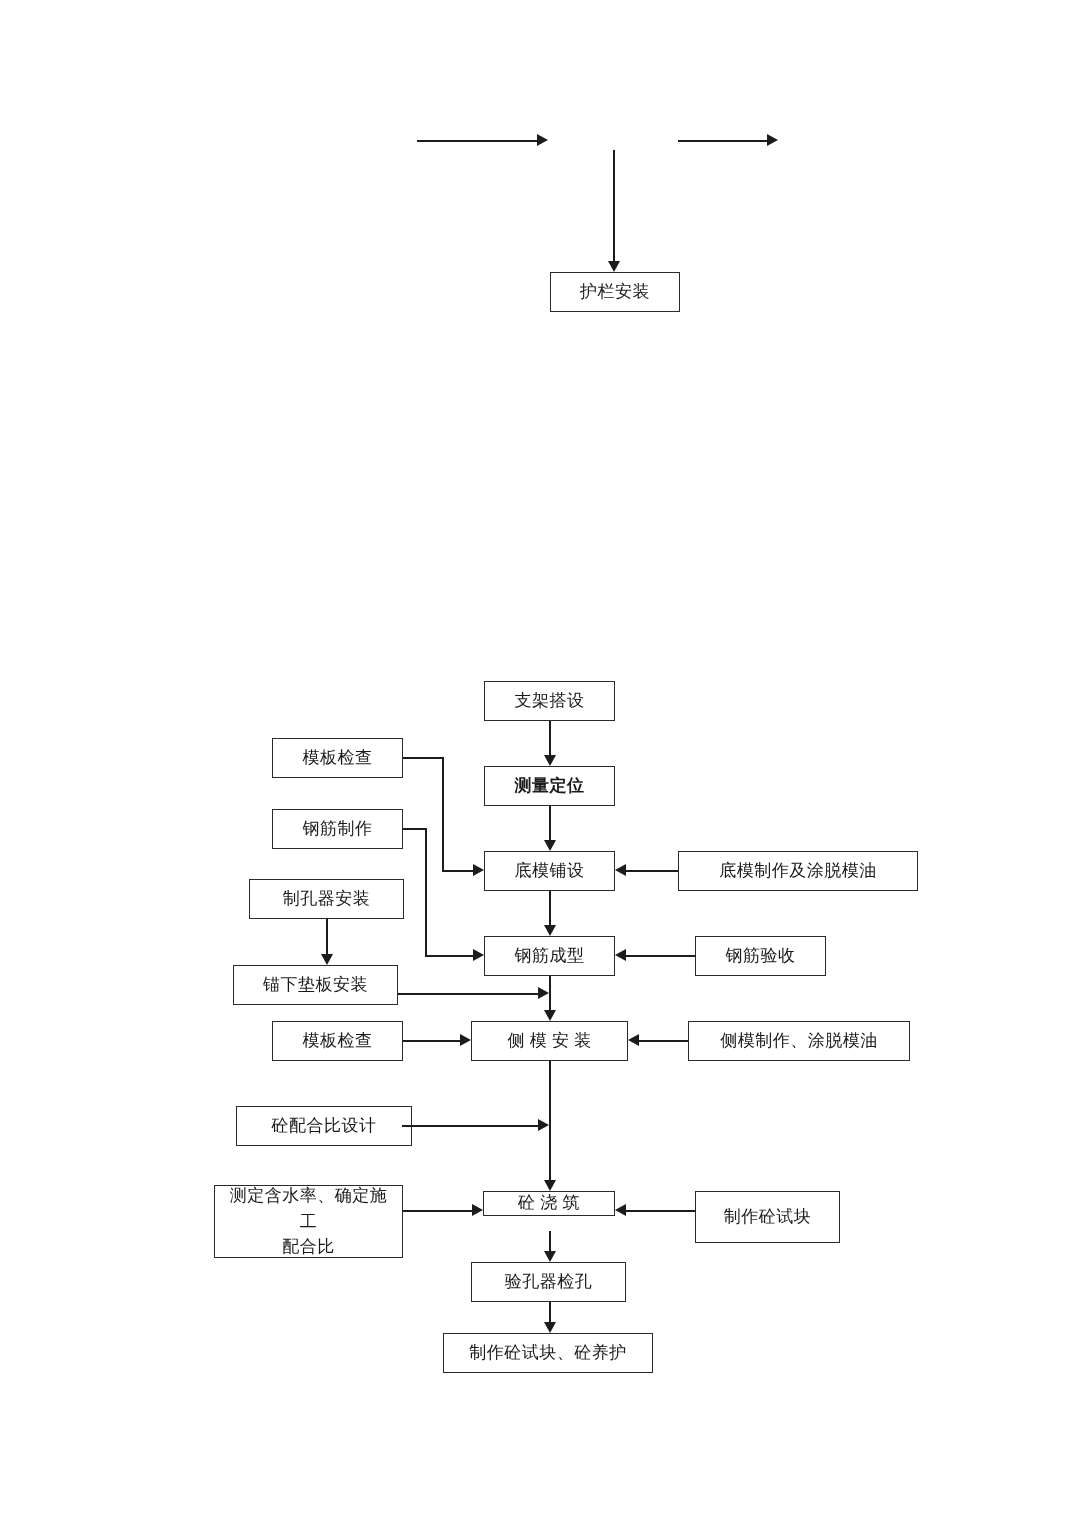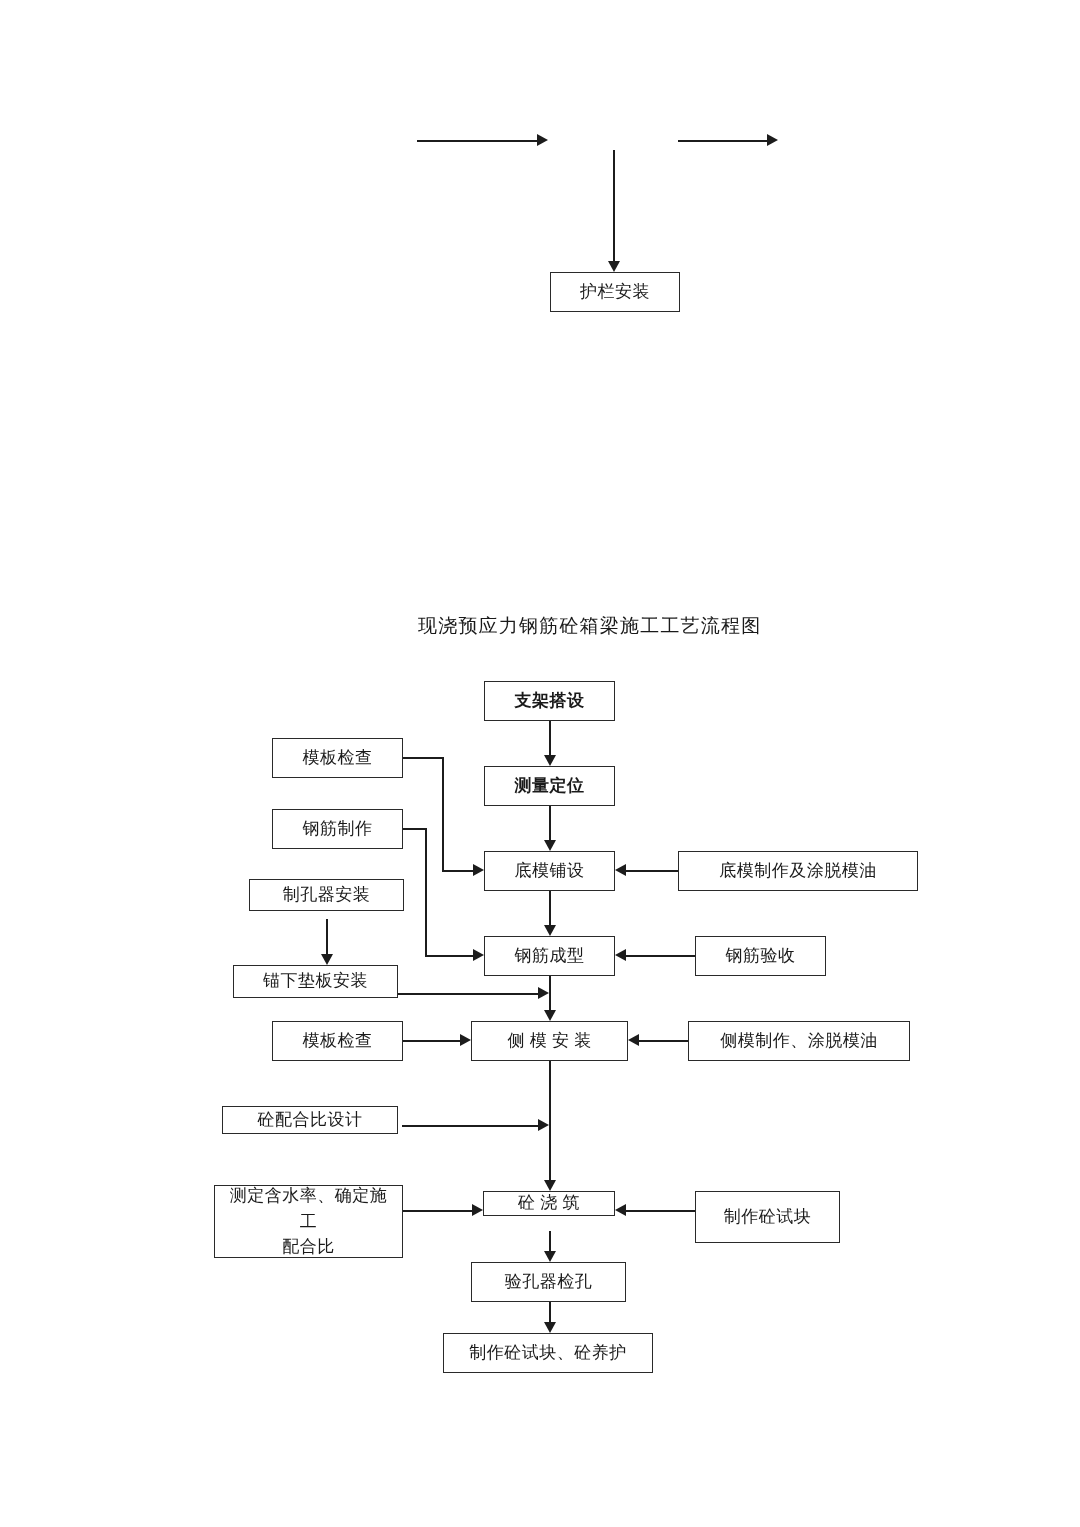--- a/index.html
+++ b/index.html
@@ -87,23 +87,22 @@
 
   <div>
     <div class="conn v-line" style="left:613px; top:150px; height:111px;"></div>
     <div class="arrow arrow-down" style="left:607.5px; top:261px;"></div>
   </div>
 
   <div class="node" style="left:550px; top:272px; width:130px; height:40px;">
     <span>护栏安装</span>
   </div>
 
-  <div class="title" style="left:418px; top:613px;">现浇预应力钢筋砼箱梁施工工艺流程图</div>
-
-  <div class="node" style="left:484px; top:681px; width:131px; height:40px;font-weight:bold;">
+
+  <div class="node" style="left:484px; top:681px; width:131px; height:40px;">
     <span>支架搭设</span>
   </div>
 
   <div class="node" style="left:484px; top:766px; width:131px; height:40px;font-weight:bold;">
     <span>测量定位</span>
   </div>
 
   <div class="node" style="left:484px; top:851px; width:131px; height:40px;">
     <span>底模铺设</span>
   </div>
@@ -129,33 +128,33 @@
   </div>
 
   <div class="node" style="left:272px; top:738px; width:131px; height:40px;">
     <span>模板检查</span>
   </div>
 
   <div class="node" style="left:272px; top:809px; width:131px; height:40px;">
     <span>钢筋制作</span>
   </div>
 
-  <div class="node" style="left:249px; top:879px; width:155px; height:32px;">
+  <div class="node" style="left:249px; top:879px; width:155px; height:40px;">
     <span>制孔器安装</span>
   </div>
 
-  <div class="node" style="left:233px; top:965px; width:165px; height:33px;align-items:center;">
+  <div class="node" style="left:233px; top:965px; width:165px; height:40px;align-items:center;">
     <span>锚下垫板安装</span>
   </div>
 
   <div class="node" style="left:272px; top:1021px; width:131px; height:40px;">
     <span>模板检查</span>
   </div>
 
-  <div class="node" style="left:222px; top:1106px; width:176px; height:28px;">
+  <div class="node" style="left:236px; top:1106px; width:176px; height:40px;">
     <span>砼配合比设计</span>
   </div>
 
   <div class="node two-line" style="left:214px; top:1185px; width:189px; height:73px;">
     <span class="ln">测定含水率、确定施工</span>
     <span class="ln">配合比</span>
   </div>
 
   <div class="node" style="left:678px; top:851px; width:240px; height:40px;">
     <span>底模制作及涂脱模油</span>

